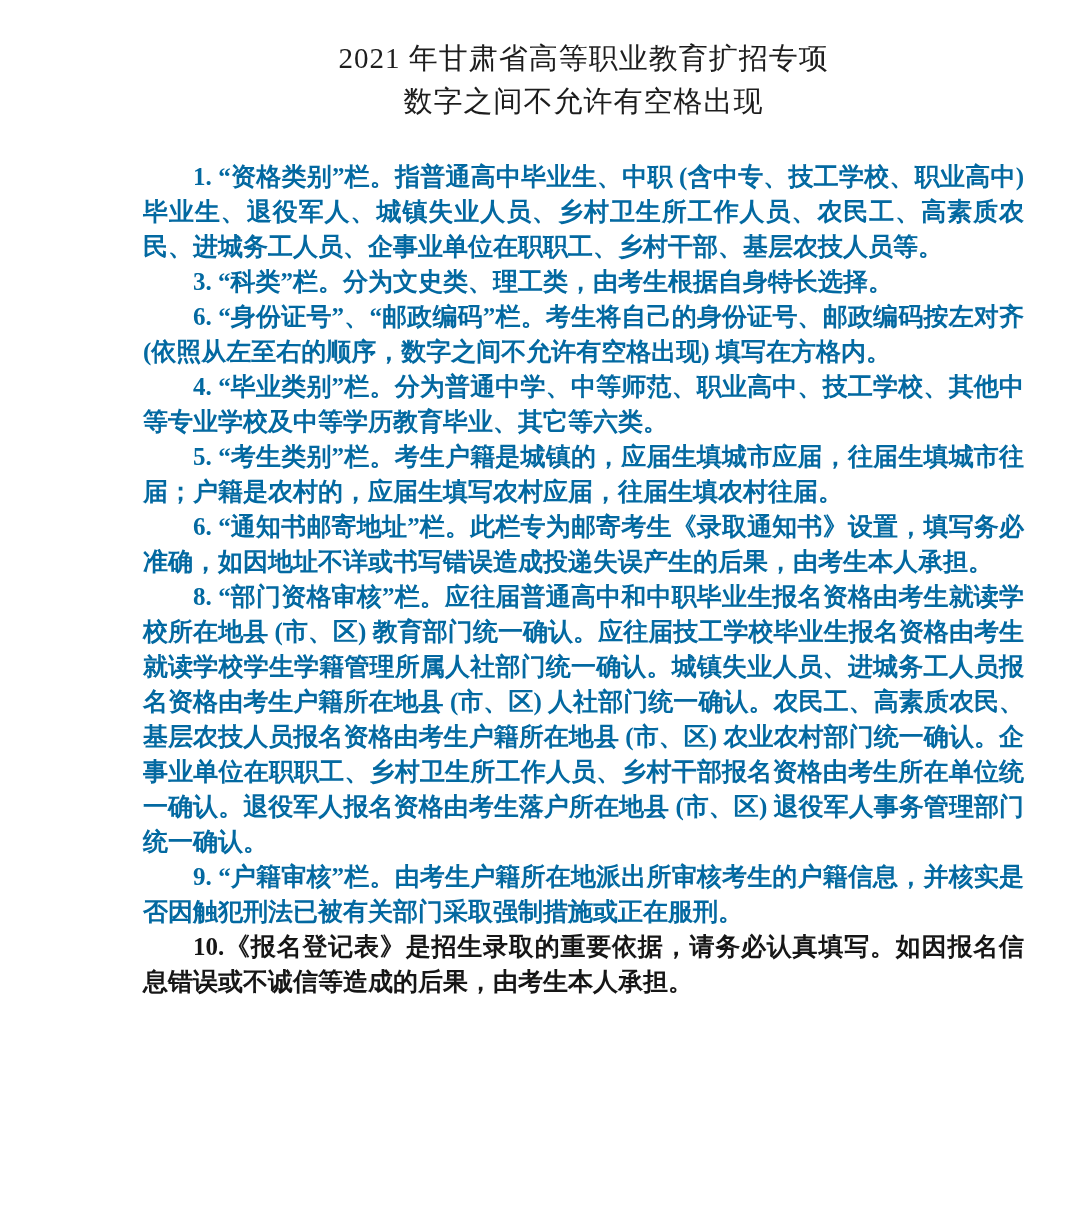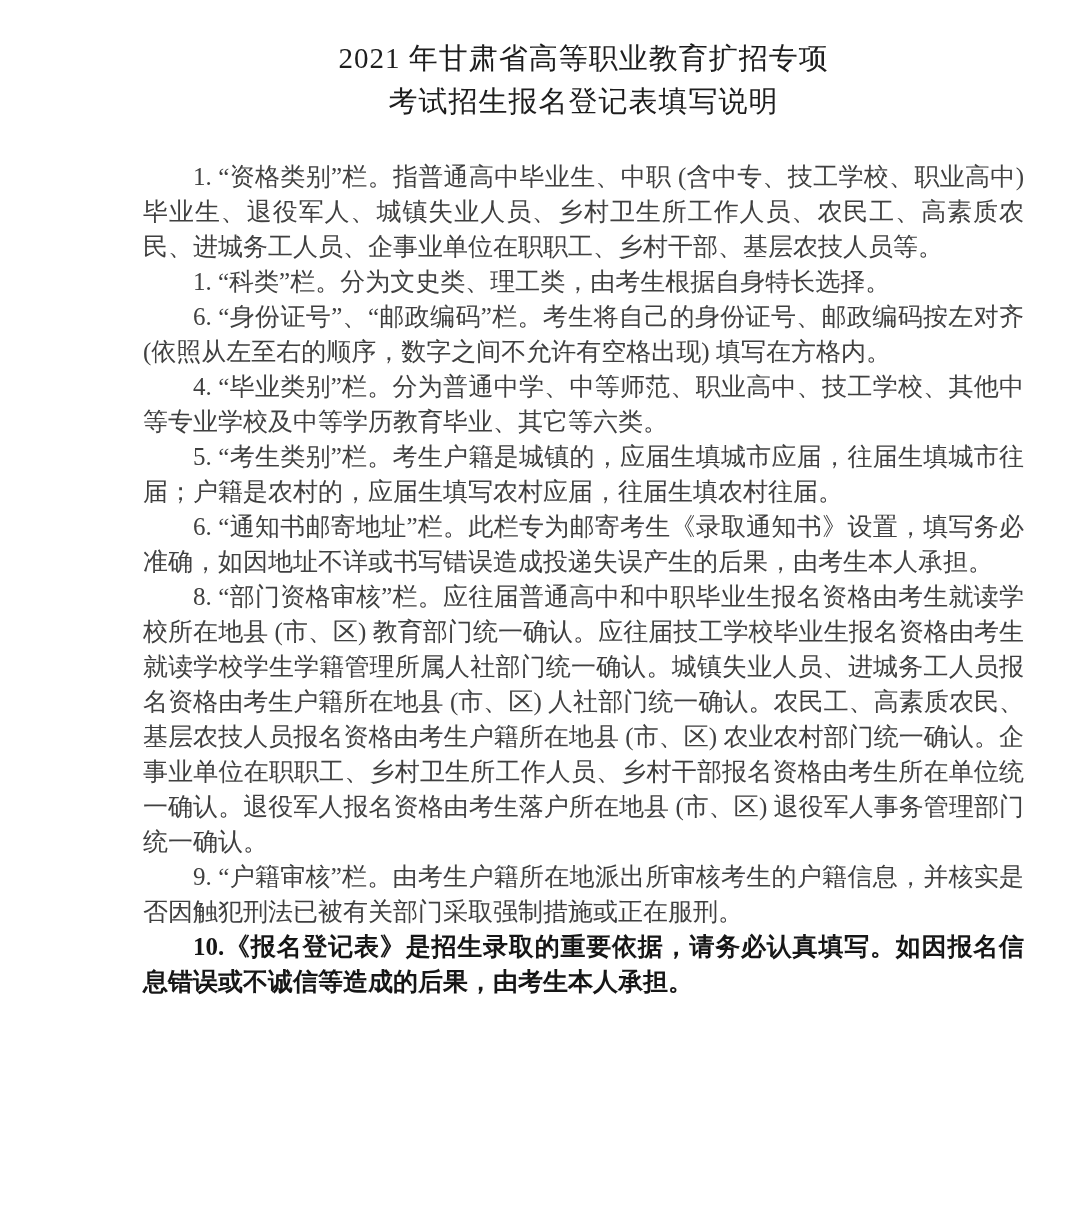--- a/index.html
+++ b/index.html
@@ -29,39 +29,40 @@
   .doc-body {
     margin-top: 36px;
   }
   .doc-body p {
     margin: 0;
     font-size: 25px;
     line-height: 35px;
     text-align: justify;
     text-justify: inter-ideograph;
     text-indent: 2em;
-    color: #404040;
+    color: #0369a1;
+    font-weight: bold;
   }
   .doc-body p.bold {
     font-weight: bold;
     color: #161616;
   }
 </style>
 </head>
 <body>
 
 <div class="page">
   <h1 class="doc-title">
     <span style="display:block">2021 年甘肃省高等职业教育扩招专项</span>
-    <span style="display:block">考试招生报名登记表填写说明</span>
+    <span style="display:block">数字之间不允许有空格出现</span>
   </h1>
 
   <div class="doc-body">
     <p>1. “资格类别”栏。指普通高中毕业生、中职 (含中专、技工学校、职业高中) 毕业生、退役军人、城镇失业人员、乡村卫生所工作人员、农民工、高素质农民、进城务工人员、企事业单位在职职工、乡村干部、基层农技人员等。</p>
-    <p>1. “科类”栏。分为文史类、理工类，由考生根据自身特长选择。</p>
+    <p>3. “科类”栏。分为文史类、理工类，由考生根据自身特长选择。</p>
     <p>6. “身份证号”、“邮政编码”栏。考生将自己的身份证号、邮政编码按左对齐 (依照从左至右的顺序，数字之间不允许有空格出现) 填写在方格内。</p>
     <p>4. “毕业类别”栏。分为普通中学、中等师范、职业高中、技工学校、其他中等专业学校及中等学历教育毕业、其它等六类。</p>
     <p>5. “考生类别”栏。考生户籍是城镇的，应届生填城市应届，往届生填城市往届；户籍是农村的，应届生填写农村应届，往届生填农村往届。</p>
     <p>6. “通知书邮寄地址”栏。此栏专为邮寄考生《录取通知书》设置，填写务必准确，如因地址不详或书写错误造成投递失误产生的后果，由考生本人承担。</p>
     <p>8. “部门资格审核”栏。应往届普通高中和中职毕业生报名资格由考生就读学校所在地县 (市、区) 教育部门统一确认。应往届技工学校毕业生报名资格由考生就读学校学生学籍管理所属人社部门统一确认。城镇失业人员、进城务工人员报名资格由考生户籍所在地县 (市、区) 人社部门统一确认。农民工、高素质农民、基层农技人员报名资格由考生户籍所在地县 (市、区) 农业农村部门统一确认。企事业单位在职职工、乡村卫生所工作人员、乡村干部报名资格由考生所在单位统一确认。退役军人报名资格由考生落户所在地县 (市、区) 退役军人事务管理部门统一确认。</p>
     <p>9. “户籍审核”栏。由考生户籍所在地派出所审核考生的户籍信息，并核实是否因触犯刑法已被有关部门采取强制措施或正在服刑。</p>
     <p class="bold">10.《报名登记表》是招生录取的重要依据，请务必认真填写。如因报名信息错误或不诚信等造成的后果，由考生本人承担。</p>
   </div>
 </div>
 

